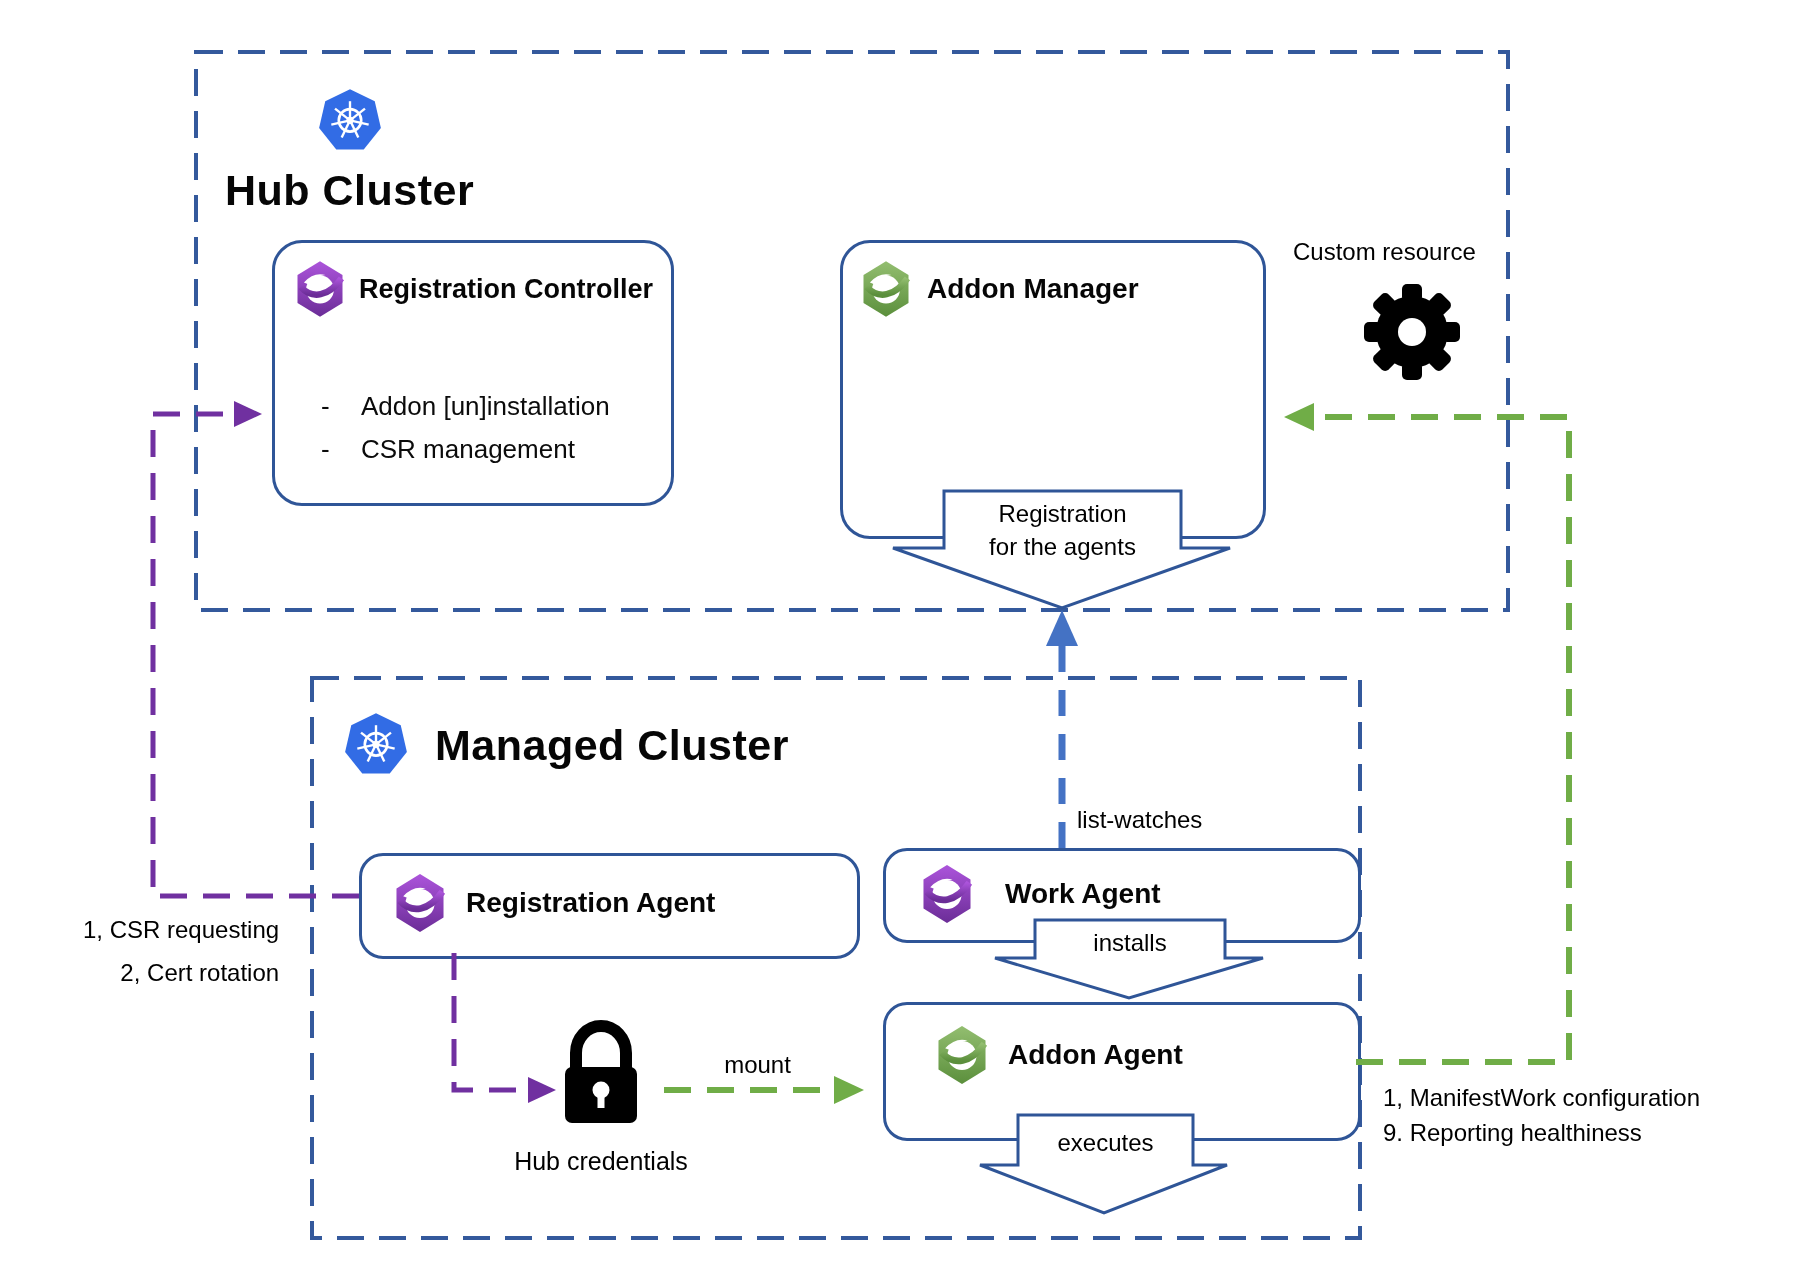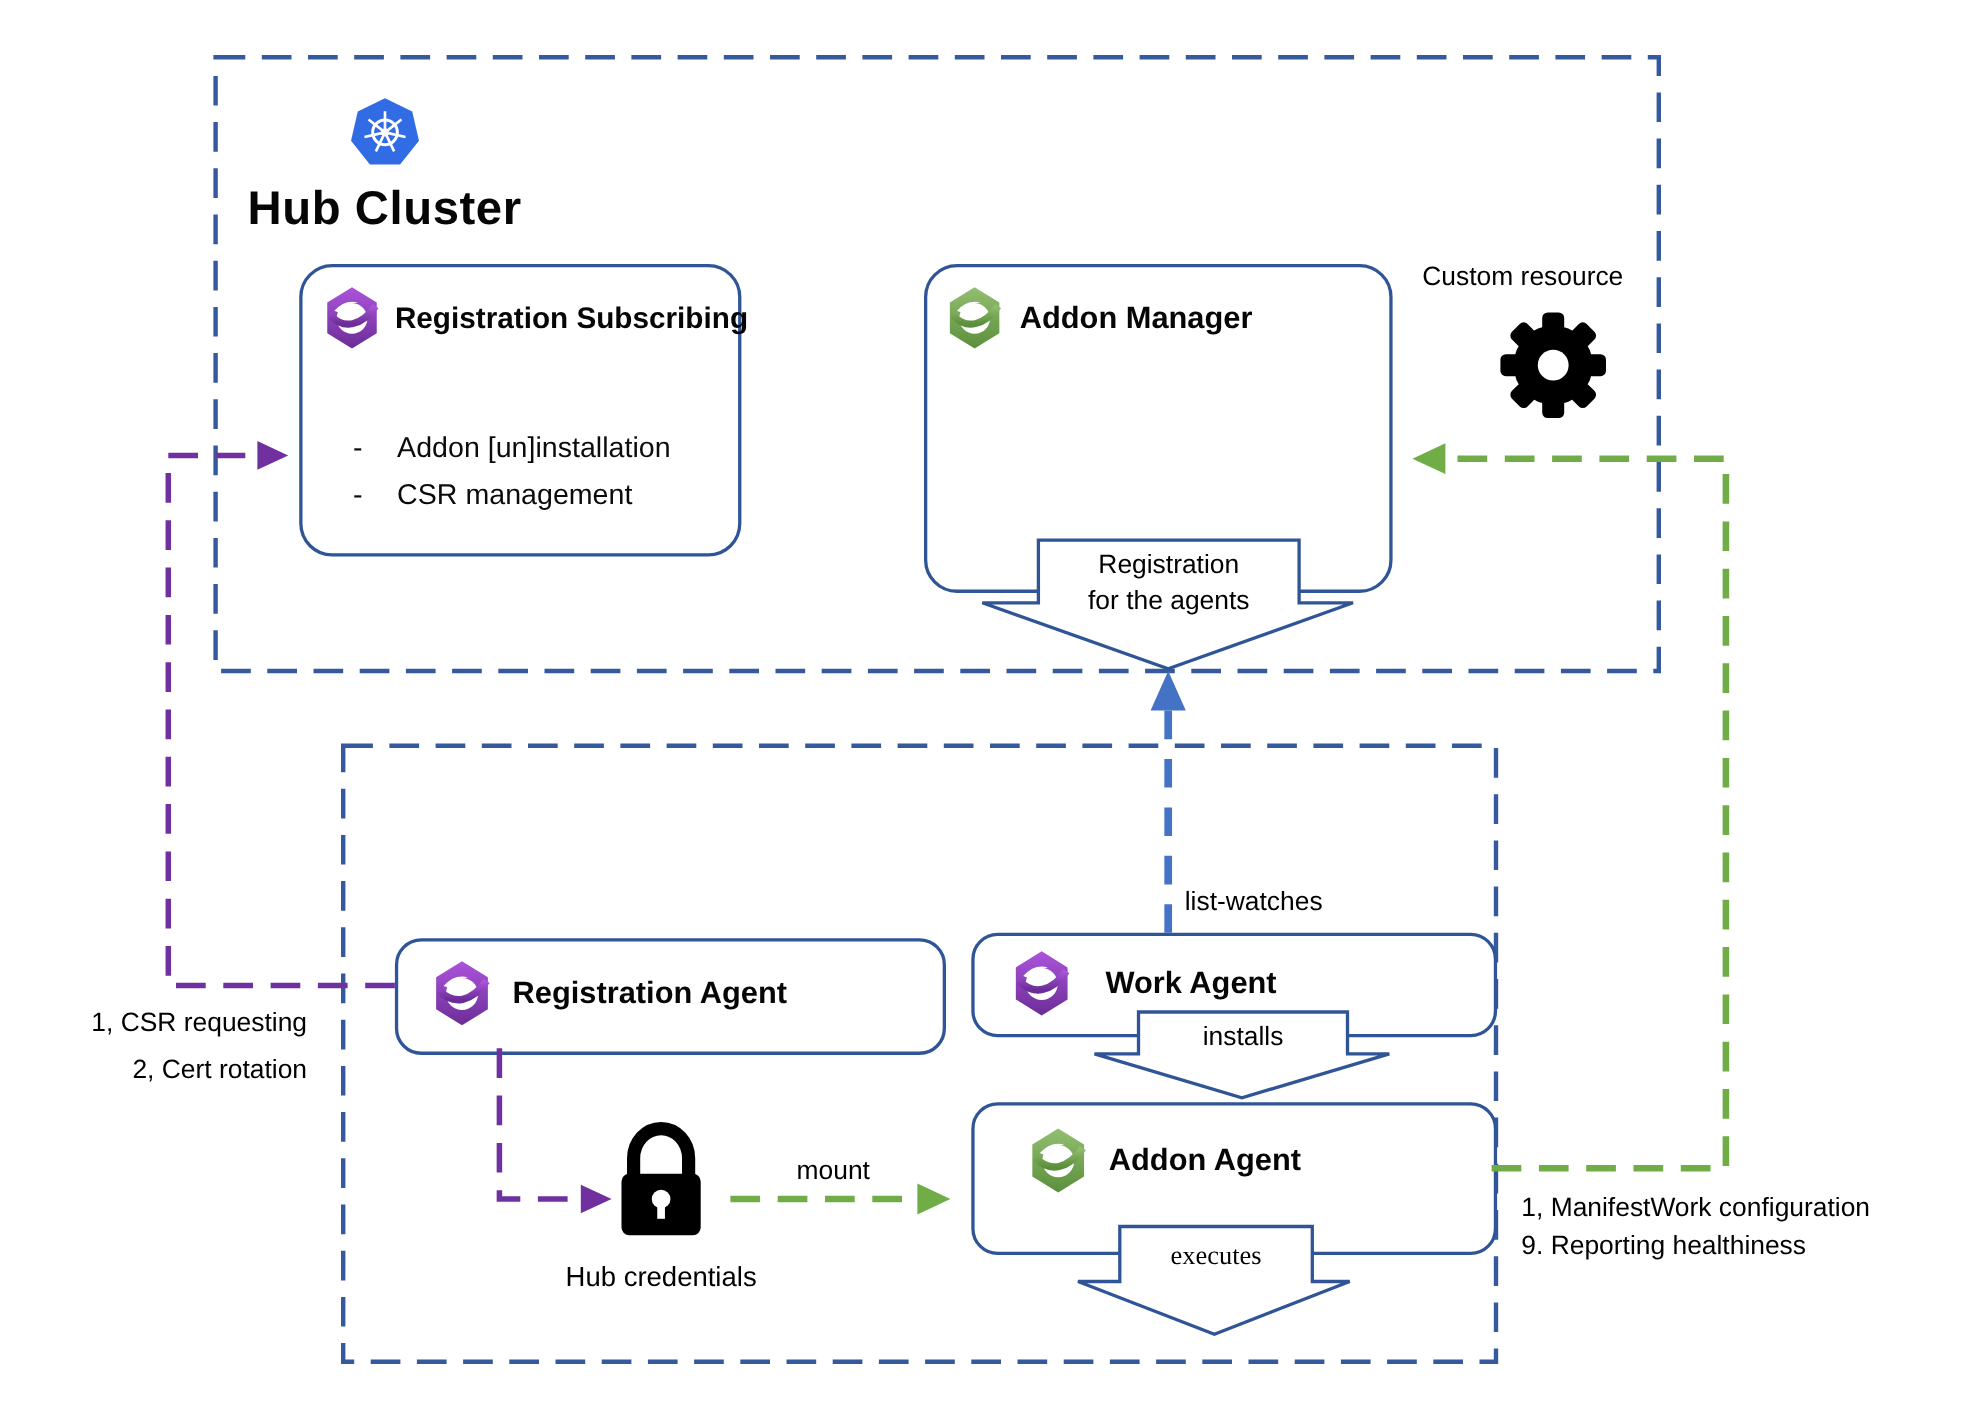--- a/index.html
+++ b/index.html
@@ -67,30 +67,36 @@
     </defs>
   </svg>
 
   <div class="big-title" style="left:225px;top:88px;gap:12px;flex-direction:column;">
     <svg class="icon" width="66" height="66" viewBox="0 0 100 100">
       <use href="#k8sWheel"></use>
     </svg>
     <span class="t">Hub Cluster</span>
   </div>
 
+  <div class="big-title" style="left:343px;top:712px;gap:26px;">
+    <svg class="icon" width="66" height="66" viewBox="0 0 100 100">
+      <use href="#k8sWheel"></use>
+    </svg>
+    <span class="t">Managed Cluster</span>
+  </div>
 
   <div class="node" style="left:272px;top:240px;width:396px;height:260px;border-radius:30px;">
     <div class="hdr" style="padding:16px 0 0 18px;gap:12px;">
       <svg class="icon" width="54" height="60" viewBox="0 0 100 112">
         <polygon points="50,4 92,30 92,82 50,108 8,82 8,30" fill="url(#ocmPurple)"></polygon>
         <circle cx="50" cy="57" r="26" fill="#fff"></circle>
         <path d="M 14 52 C 36 76, 66 70, 90 36" stroke="url(#ocmPurple)" stroke-width="12" fill="none"></path>
         <path d="M 20 44 Q 38 24 60 30 Q 42 32 30 48 Z" fill="#fff"></path>
       </svg>
-      <span class="box-title" style="font-size:27px;">Registration Subscribing</span>
+      <span class="box-title" style="font-size:27px;">Registration Controller</span>
     </div>
     <div class="bullets">
       <div class="bullet-row">
         <span class="dash">-</span>
         <span>Addon [un]installation</span>
       </div>
       <div class="bullet-row">
         <span class="dash">-</span>
         <span>CSR management</span>
       </div>
@@ -195,21 +201,21 @@
 
   <div class="lbl center" style="left:944px;top:497px;width:237px;line-height:33px;">
     <div>Registration</div>
     <div>for the agents</div>
   </div>
 
   <div class="lbl" style="left:1077px;top:806px;">list-watches</div>
 
   <div class="lbl center" style="left:1035px;top:929px;width:190px;">installs</div>
 
-  <div class="lbl center" style="left:1018px;top:1129px;width:175px;font-family:Liberation Serif, serif;">executes</div>
+  <div class="lbl center" style="left:1018px;top:1129px;width:175px;">executes</div>
 
   <div class="lbl center" style="left:690px;top:1051px;width:135px;">mount</div>
 
   <div class="lbl center" style="left:480px;top:1147px;width:242px;font-size:25px;">Hub credentials</div>
 
   <div class="lbl" style="left:83px;top:908px;line-height:43px;text-align:right;">
     <div>1, CSR requesting</div>
     <div>2, Cert rotation</div>
   </div>
 

